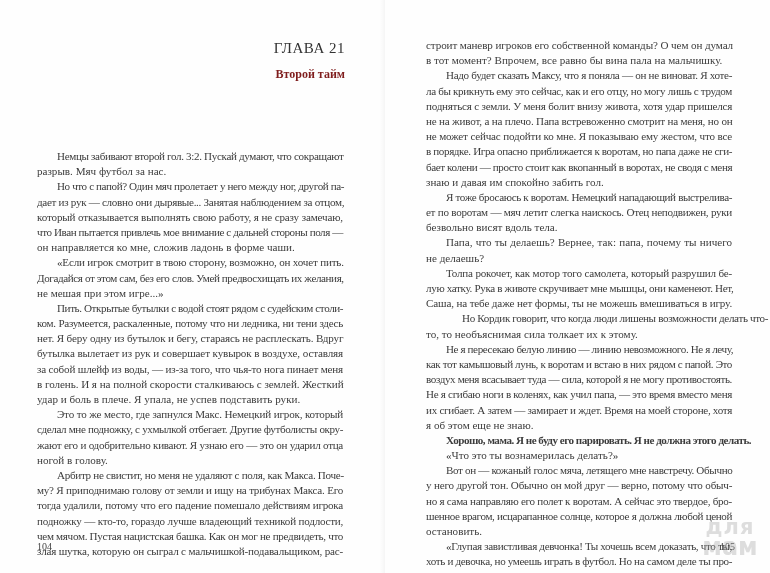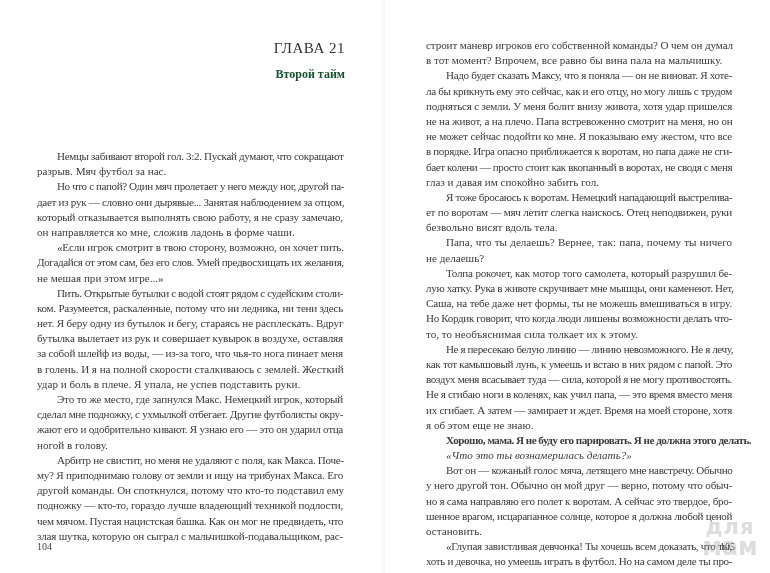--- a/index.html
+++ b/index.html
@@ -12,21 +12,21 @@
   }
   .spread { position: absolute; left: 0; top: 0; width: 770px; height: 506px; background: #fdfdfd; }
   .page { position: absolute; top: 0; height: 573px; }
   .page-left { left: 0; width: 385px; background: #fefefe; }
   .page-right { left: 385px; width: 385px; background: #fefefe; }
   .gutter { position: absolute; left: 380px; top: 0; width: 10px; height: 573px;
     background: linear-gradient(to right, rgba(0,0,0,0.0), rgba(0,0,0,0.035), rgba(0,0,0,0.0)); }
 
   .chapter-head { position: absolute; right: 40px; top: 40px; text-align: right; }
   .chapter-title { font-size: 15px; letter-spacing: 0.5px; color: #333; font-weight: normal; margin: 0; }
-  .chapter-subtitle { font-size: 12px; color: #14532d; margin-top: 10px; font-weight: bold; }
+  .chapter-subtitle { font-size: 12px; color: #7f1d1d; margin-top: 10px; font-weight: bold; }
 
   .text { position: absolute; font-size: 11.1px; line-height: 15.2px; color: #3c3c3c; }
   .page-left .text { left: 37px; width: 306px; top: 149px; }
   .page-right .text { left: 41px; width: 306px; top: 38px; }
   .line { display: block; white-space: nowrap; text-align: justify; text-align-last: justify; height: 15.2px; overflow: visible; }
   .line.last { text-align-last: left; }
   .line.indent { padding-left: 20px; }
 
   .page-num { position: absolute; font-family: Liberation Serif, serif; font-size: 10px; color: #444; top: 541px; text-align: right; }
   .page-left .page-num { left: 37px; }
@@ -45,77 +45,78 @@
     <div class="chapter-head">
       <h1 class="chapter-title">ГЛАВА 21</h1>
       <div class="chapter-subtitle">Второй тайм</div>
     </div>
     <div class="text" id="left-text">
         <span class="line indent" style="white-space: nowrap; word-spacing: 0px; letter-spacing: -0.35px;">Немцы забивают второй гол. 3:2. Пускай думают, что сокращают</span>
         <span class="line last" style="white-space: nowrap; word-spacing: 0px;">разрыв. Мяч футбол за нас.</span>
         <span class="line indent" style="white-space: nowrap; word-spacing: 0px; letter-spacing: -0.4px;">Но что с папой? Один мяч пролетает у него между ног, другой па-</span>
         <span class="line" style="white-space: nowrap; word-spacing: 0px; letter-spacing: -0.3px;">дает из рук — словно они дырявые... Занятая наблюдением за отцом,</span>
         <span class="line" style="white-space: nowrap; word-spacing: 0px; letter-spacing: -0.15px;">который отказывается выполнять свою работу, я не сразу замечаю,</span>
+        <span class="line" style="white-space: nowrap; word-spacing: 0px; letter-spacing: -0.45px;">что Иван пытается привлечь мое внимание с дальней стороны поля —</span>
         <span class="line last" style="white-space: nowrap; word-spacing: 0px;">он направляется ко мне, сложив ладонь в форме чаши.</span>
         <span class="line indent" style="white-space: nowrap; word-spacing: 0px; letter-spacing: -0.2px;">«Если игрок смотрит в твою сторону, возможно, он хочет пить.</span>
         <span class="line" style="white-space: nowrap; word-spacing: 0px; letter-spacing: -0.4px;">Догадайся от этом сам, без его слов. Умей предвосхищать их желания,</span>
         <span class="line last" style="white-space: nowrap; word-spacing: 0px;">не мешая при этом игре...»</span>
         <span class="line indent" style="white-space: nowrap; word-spacing: 0px; letter-spacing: -0.4px;">Пить. Открытые бутылки с водой стоят рядом с судейским столи-</span>
         <span class="line" style="white-space: nowrap; word-spacing: 0px; letter-spacing: -0.3px;">ком. Разумеется, раскаленные, потому что ни ледника, ни тени здесь</span>
         <span class="line" style="white-space: nowrap; word-spacing: 0px; letter-spacing: -0.15px;">нет. Я беру одну из бутылок и бегу, стараясь не расплескать. Вдруг</span>
         <span class="line" style="white-space: nowrap; word-spacing: 0px; letter-spacing: -0.15px;">бутылка вылетает из рук и совершает кувырок в воздухе, оставляя</span>
         <span class="line" style="white-space: nowrap; word-spacing: 0px; letter-spacing: -0.2px;">за собой шлейф из воды, — из-за того, что чья-то нога пинает меня</span>
         <span class="line" style="white-space: nowrap; word-spacing: 0px; letter-spacing: -0.05px;">в голень. И я на полной скорости сталкиваюсь с землей. Жесткий</span>
         <span class="line last" style="white-space: nowrap; word-spacing: 0px;">удар и боль в плече. Я упала, не успев подставить руки.</span>
         <span class="line indent" style="white-space: nowrap; word-spacing: 0px; letter-spacing: -0.2px;">Это то же место, где запнулся Макс. Немецкий игрок, который</span>
         <span class="line" style="white-space: nowrap; word-spacing: 0px; letter-spacing: -0.4px;">сделал мне подножку, с ухмылкой отбегает. Другие футболисты окру-</span>
         <span class="line" style="white-space: nowrap; word-spacing: 0px; letter-spacing: -0.3px;">жают его и одобрительно кивают. Я узнаю его — это он ударил отца</span>
         <span class="line last" style="white-space: nowrap; word-spacing: 0px;">ногой в голову.</span>
         <span class="line indent" style="white-space: nowrap; word-spacing: 0px; letter-spacing: -0.3px;">Арбитр не свистит, но меня не удаляют с поля, как Макса. Поче-</span>
         <span class="line" style="white-space: nowrap; word-spacing: 0px; letter-spacing: -0.25px;">му? Я приподнимаю голову от земли и ищу на трибунах Макса. Его</span>
-        <span class="line" style="white-space: nowrap; word-spacing: 0px; letter-spacing: -0.1px;">другой команды. Он споткнулся, потому что кто-то подставил ему</span>
+        <span class="line" style="white-space: nowrap; word-spacing: 0px; letter-spacing: -0.25px;">тогда удалили, потому что его падение помешало действиям игрока</span>
         <span class="line" style="white-space: nowrap; word-spacing: 0px; letter-spacing: -0.25px;">подножку — кто-то, гораздо лучше владеющий техникой подлости,</span>
         <span class="line" style="white-space: nowrap; word-spacing: 0px; letter-spacing: -0.3px;">чем мячом. Пустая нацистская башка. Как он мог не предвидеть, что</span>
         <span class="line" style="white-space: nowrap; word-spacing: 0px; letter-spacing: -0.2px;">злая шутка, которую он сыграл с мальчишкой-подавальщиком, рас-</span>
       </div>
     <div class="page-num">104</div>
   </div>
 
   <div class="gutter"></div>
 
   <div class="page page-right">
     <div class="text" id="right-text">
         <span class="line" style="white-space: nowrap; word-spacing: 0px; letter-spacing: -0.1px;">строит маневр игроков его собственной команды? О чем он думал</span>
         <span class="line last" style="white-space: nowrap; word-spacing: 0px;">в тот момент? Впрочем, все равно бы вина пала на мальчишку.</span>
         <span class="line indent" style="white-space: nowrap; word-spacing: 0px; letter-spacing: -0.35px;">Надо будет сказать Максу, что я поняла — он не виноват. Я хоте-</span>
         <span class="line" style="white-space: nowrap; word-spacing: 0px; letter-spacing: -0.35px;">ла бы крикнуть ему это сейчас, как и его отцу, но могу лишь с трудом</span>
         <span class="line" style="white-space: nowrap; word-spacing: 0px; letter-spacing: -0.25px;">подняться с земли. У меня болит внизу живота, хотя удар пришелся</span>
         <span class="line" style="white-space: nowrap; word-spacing: 0px; letter-spacing: -0.2px;">не на живот, а на плечо. Папа встревоженно смотрит на меня, но он</span>
         <span class="line" style="white-space: nowrap; word-spacing: 0px; letter-spacing: -0.2px;">не может сейчас подойти ко мне. Я показываю ему жестом, что все</span>
         <span class="line" style="white-space: nowrap; word-spacing: 0px; letter-spacing: -0.4px;">в порядке. Игра опасно приближается к воротам, но папа даже не сги-</span>
         <span class="line" style="white-space: nowrap; word-spacing: 0px; letter-spacing: -0.4px;">бает колени — просто стоит как вкопанный в воротах, не сводя с меня</span>
-        <span class="line last" style="white-space: nowrap; word-spacing: 0px;">глаз и давая им спокойно забить гол.</span>
+        <span class="line last" style="white-space: nowrap; word-spacing: 0px;">знаю и давая им спокойно забить гол.</span>
         <span class="line indent" style="white-space: nowrap; word-spacing: 0px; letter-spacing: -0.4px;">Я тоже бросаюсь к воротам. Немецкий нападающий выстрелива-</span>
         <span class="line" style="white-space: nowrap; word-spacing: 0px; letter-spacing: -0.3px;">ет по воротам — мяч летит слегка наискось. Отец неподвижен, руки</span>
         <span class="line last" style="white-space: nowrap; word-spacing: 0px;">безвольно висят вдоль тела.</span>
         <span class="line indent" style="white-space: nowrap; word-spacing: 0px;">Папа, что ты делаешь? Вернее, так: папа, почему ты ничего</span>
         <span class="line last" style="white-space: nowrap; word-spacing: 0px;">не делаешь?</span>
         <span class="line indent" style="white-space: nowrap; word-spacing: 0px; letter-spacing: -0.2px;">Толпа рокочет, как мотор того самолета, который разрушил бе-</span>
         <span class="line" style="white-space: nowrap; word-spacing: 0px; letter-spacing: -0.35px;">лую хатку. Рука в животе скручивает мне мышцы, они каменеют. Нет,</span>
         <span class="line" style="white-space: nowrap; word-spacing: 0px; letter-spacing: -0.15px;">Саша, на тебе даже нет формы, ты не можешь вмешиваться в игру.</span>
-        <span class="line" style="white-space: nowrap; word-spacing: 0px; letter-spacing: -0.35px;">Но Кордик говорит, что когда люди лишены возможности делать что-</span>
+        <span class="line" style="white-space: nowrap; word-spacing: 0px; letter-spacing: -0.35px; margin-left: 36px;">Но Кордик говорит, что когда люди лишены возможности делать что-</span>
         <span class="line last" style="white-space: nowrap; word-spacing: 0px;">то, то необъяснимая сила толкает их к этому.</span>
         <span class="line indent" style="white-space: nowrap; word-spacing: 0px; letter-spacing: -0.4px;">Не я пересекаю белую линию — линию невозможного. Не я лечу,</span>
-        <span class="line" style="white-space: nowrap; word-spacing: 0px; letter-spacing: -0.4px;">как тот камышовый лунь, к умеешь и встаю в них рядом с папой. Это</span>
+        <span class="line" style="white-space: nowrap; word-spacing: 0px; letter-spacing: -0.4px;">как тот камышовый лунь, к воротам и встаю в них рядом с папой. Это</span>
         <span class="line" style="white-space: nowrap; word-spacing: 0px; letter-spacing: -0.4px;">воздух меня всасывает туда — сила, которой я не могу противостоять.</span>
         <span class="line" style="white-space: nowrap; word-spacing: 0px; letter-spacing: -0.35px;">Не я сгибаю ноги в коленях, как учил папа, — это время вместо меня</span>
         <span class="line" style="white-space: nowrap; word-spacing: 0px; letter-spacing: -0.3px;">их сгибает. А затем — замирает и ждет. Время на моей стороне, хотя</span>
         <span class="line last" style="white-space: nowrap; word-spacing: 0px;">я об этом еще не знаю.</span>
         <span class="line indent" style="white-space: nowrap; word-spacing: 0px; letter-spacing: -0.5px; font-weight: bold;">Хорошо, мама. Я не буду его парировать. Я не должна этого делать.</span>
-        <span class="line indent last" style="white-space: nowrap; word-spacing: 0px; font-style: italic;">«Что это ты вознамерилась делать?»</span>
+        <span class="line indent last" style="white-space: nowrap; word-spacing: 0px;">«Что это ты вознамерилась делать?»</span>
         <span class="line indent" style="white-space: nowrap; word-spacing: 0px; letter-spacing: -0.35px;">Вот он — кожаный голос мяча, летящего мне навстречу. Обычно</span>
         <span class="line" style="white-space: nowrap; word-spacing: 0px; letter-spacing: -0.2px;">у него другой тон. Обычно он мой друг — верно, потому что обыч-</span>
         <span class="line" style="white-space: nowrap; word-spacing: 0px; letter-spacing: -0.3px;">но я сама направляю его полет к воротам. А сейчас это твердое, бро-</span>
         <span class="line" style="white-space: nowrap; word-spacing: 0px; letter-spacing: -0.4px;">шенное врагом, исцарапанное солнце, которое я должна любой ценой</span>
         <span class="line last" style="white-space: nowrap; word-spacing: 0px;">остановить.</span>
         <span class="line indent" style="white-space: nowrap; word-spacing: 0px; letter-spacing: -0.35px;">«Глупая завистливая девчонка! Ты хочешь всем доказать, что ты,</span>
         <span class="line" style="white-space: nowrap; word-spacing: 0px; letter-spacing: -0.35px;">хоть и девочка, но умеешь играть в футбол. Но на самом деле ты про-</span>
         <span class="line" style="white-space: nowrap; word-spacing: 0px; letter-spacing: -0.25px;">сто хочешь быть частью чего-то большего и не чувствовать себя ни-</span>
       </div>
     <div class="page-num">105</div>

